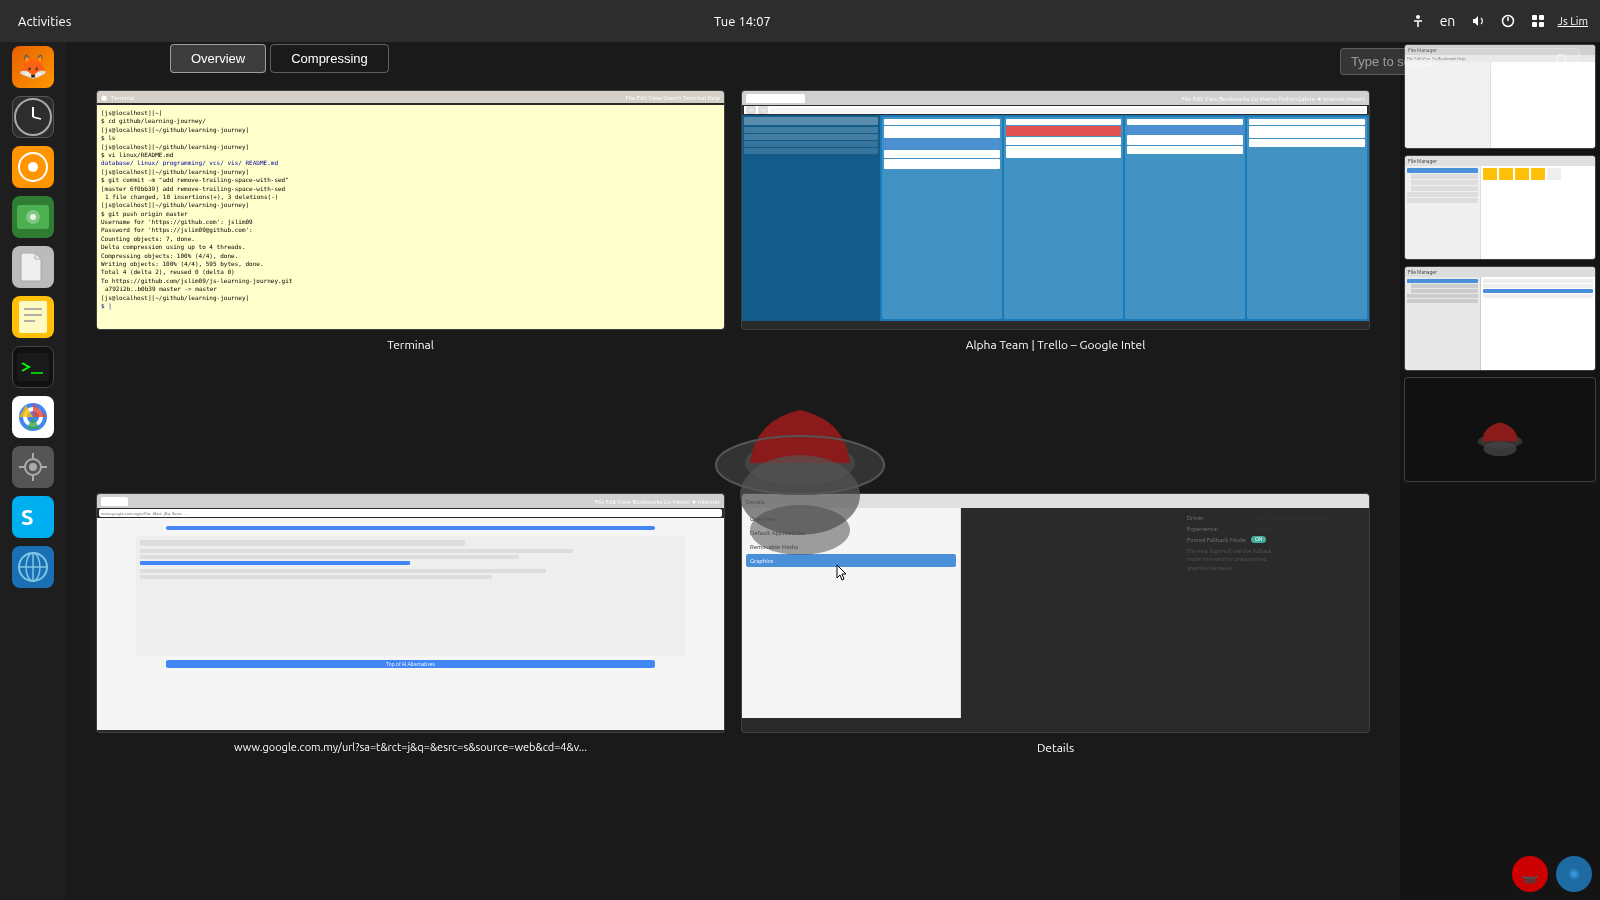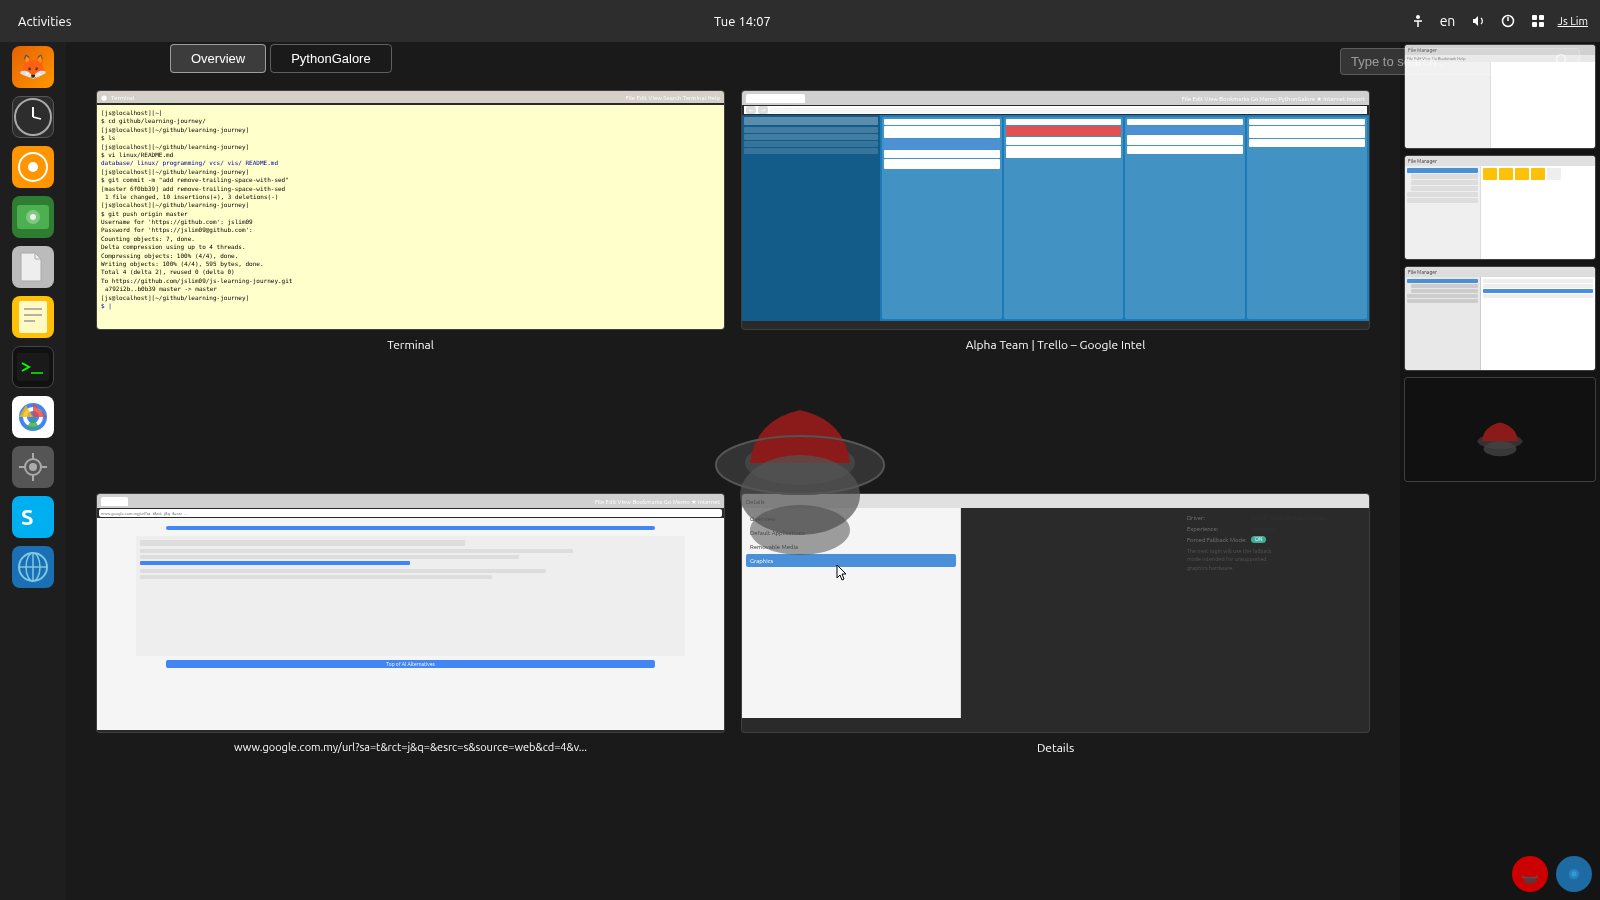--- a/index.html
+++ b/index.html
@@ -420,21 +420,21 @@
   <span class="search-icon">
     <svg width="14" height="14" viewBox="0 0 14 14" fill="none">
         <circle cx="6" cy="6" r="4.5" stroke="rgba(255,255,255,0.6)" stroke-width="1.5"></circle>
         <line x1="9.5" y1="9.5" x2="13" y2="13" stroke="rgba(255,255,255,0.6)" stroke-width="1.5"></line>
       </svg>
   </span>
 </div>
 
 <div style="position:fixed; top:44px; left:170px; display:flex; gap:4px; z-index:100;">
   <button class="tab-btn active">Overview</button>
-  <button class="tab-btn">PythonGalore</button>
+  <button class="tab-btn">Compressing</button>
 </div>
 
 <div style="position:fixed; left:50%; top:50%; transform:translate(-50%,-50%); z-index:5; pointer-events:none; width:220px; height:220px;">
   <svg viewBox="0 0 220 220" xmlns="http://www.w3.org/2000/svg">
 
     <ellipse cx="110" cy="125" rx="85" ry="30" fill="#333"></ellipse>
     <ellipse cx="110" cy="123" rx="55" ry="22" fill="#444"></ellipse>
 
     <path d="M60 123 Q65 80 110 70 Q155 80 160 123 Z" fill="#8b1a1a"></path>
 

